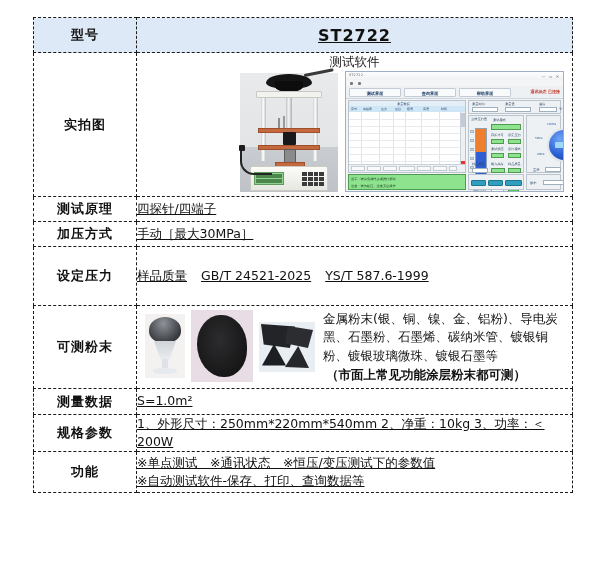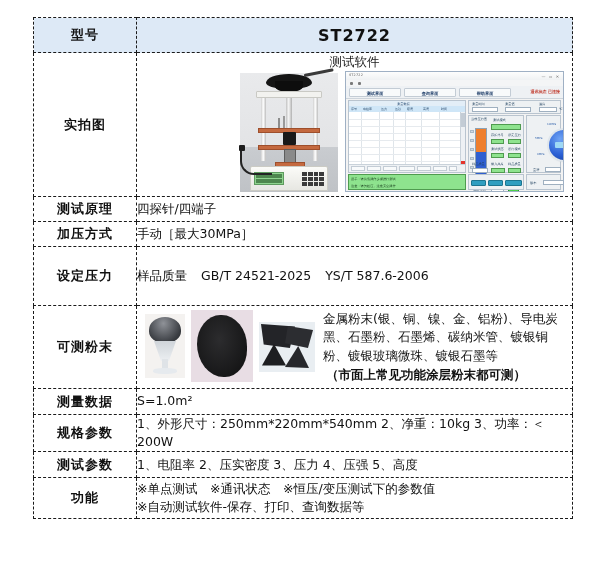--- a/index.html
+++ b/index.html
@@ -14,21 +14,21 @@
     position:absolute;left:33px;top:17px;width:537px;
     border-collapse:collapse;table-layout:fixed;
   }
   .spec-table td{
     border:1px dashed #1a1a1a;
     padding:0;
     vertical-align:middle;
     color:#111;
   }
   .col-label{width:102px;}
-  .col-value{width:435px;}
+  .col-value{width:435px;text-decoration:underline;}
 
   .lbl{
     text-align:center;
     font-weight:bold;
     font-size:13px;
     letter-spacing:1px;
     color:#101010;
   }
   .val{
     padding:3px 6px 3px 7px;
@@ -397,21 +397,21 @@
     </tr>
 
     <tr>
       <td class="col-label lbl" style="height:58px">设定压力</td>
       <td class="col-value val">
         <table class="std-tbl">
           <tbody>
                 <tr>
             <td class="std-c1">样品质量</td>
             <td class="std-c2">GB/T 24521-2025</td>
-            <td class="std-c3">YS/T 587.6-2006</td>
+            <td class="std-c3">YS/T 587.6-1999</td>
             <td></td>
           </tr>
         </tbody>
             </table>
       </td>
     </tr>
 
     <tr>
       <td class="col-label lbl">可测粉末</td>
       <td class="col-value powder-cell">
@@ -444,24 +444,20 @@
     <tr>
       <td class="col-label lbl" style="height:25px">测量数据</td>
       <td class="col-value val">S=1.0m²</td>
     </tr>
 
     <tr>
       <td class="col-label lbl" style="height:25px">规格参数</td>
       <td class="col-value val">1、外形尺寸：250mm*220mm*540mm   2、净重：10kg   3、功率：＜200W</td>
     </tr>
 
-    <tr>
-      <td class="col-label lbl" style="height:25px">测试参数</td>
-      <td class="col-value val">1、电阻率 2、压实密度 3、压力 4、压强 5、高度</td>
-    </tr>
 
     <tr>
       <td class="col-label lbl" style="height:40px">功能</td>
       <td class="col-value val multi">※单点测试　※通讯状态　※恒压/变压测试下的参数值
 ※自动测试软件-保存、打印、查询数据等</td>
     </tr>
 
   </tbody>
     </table>
 </div>

